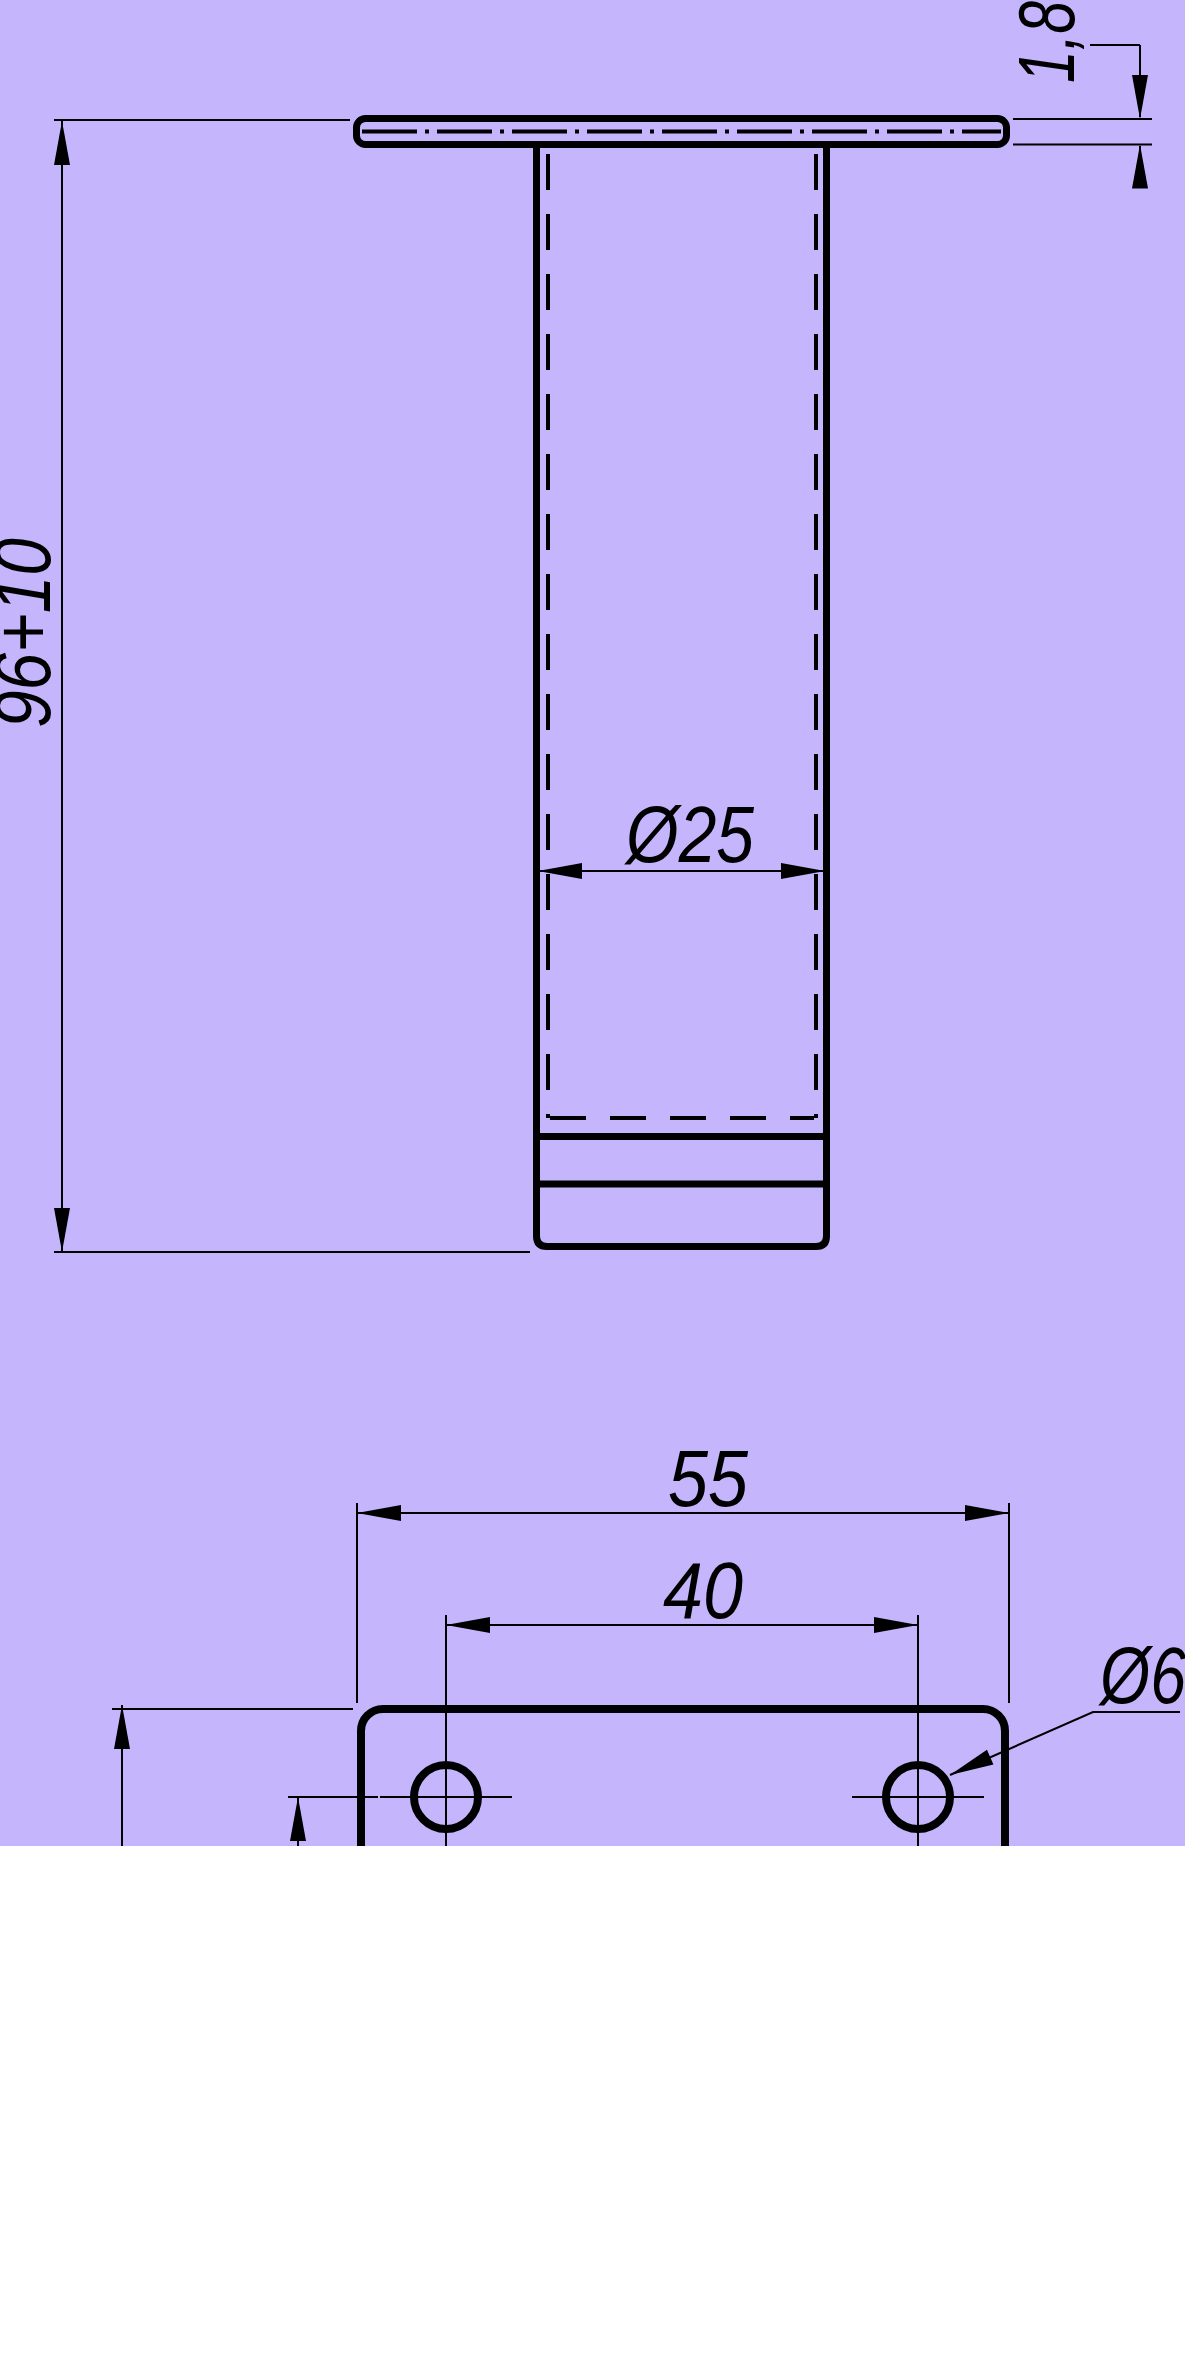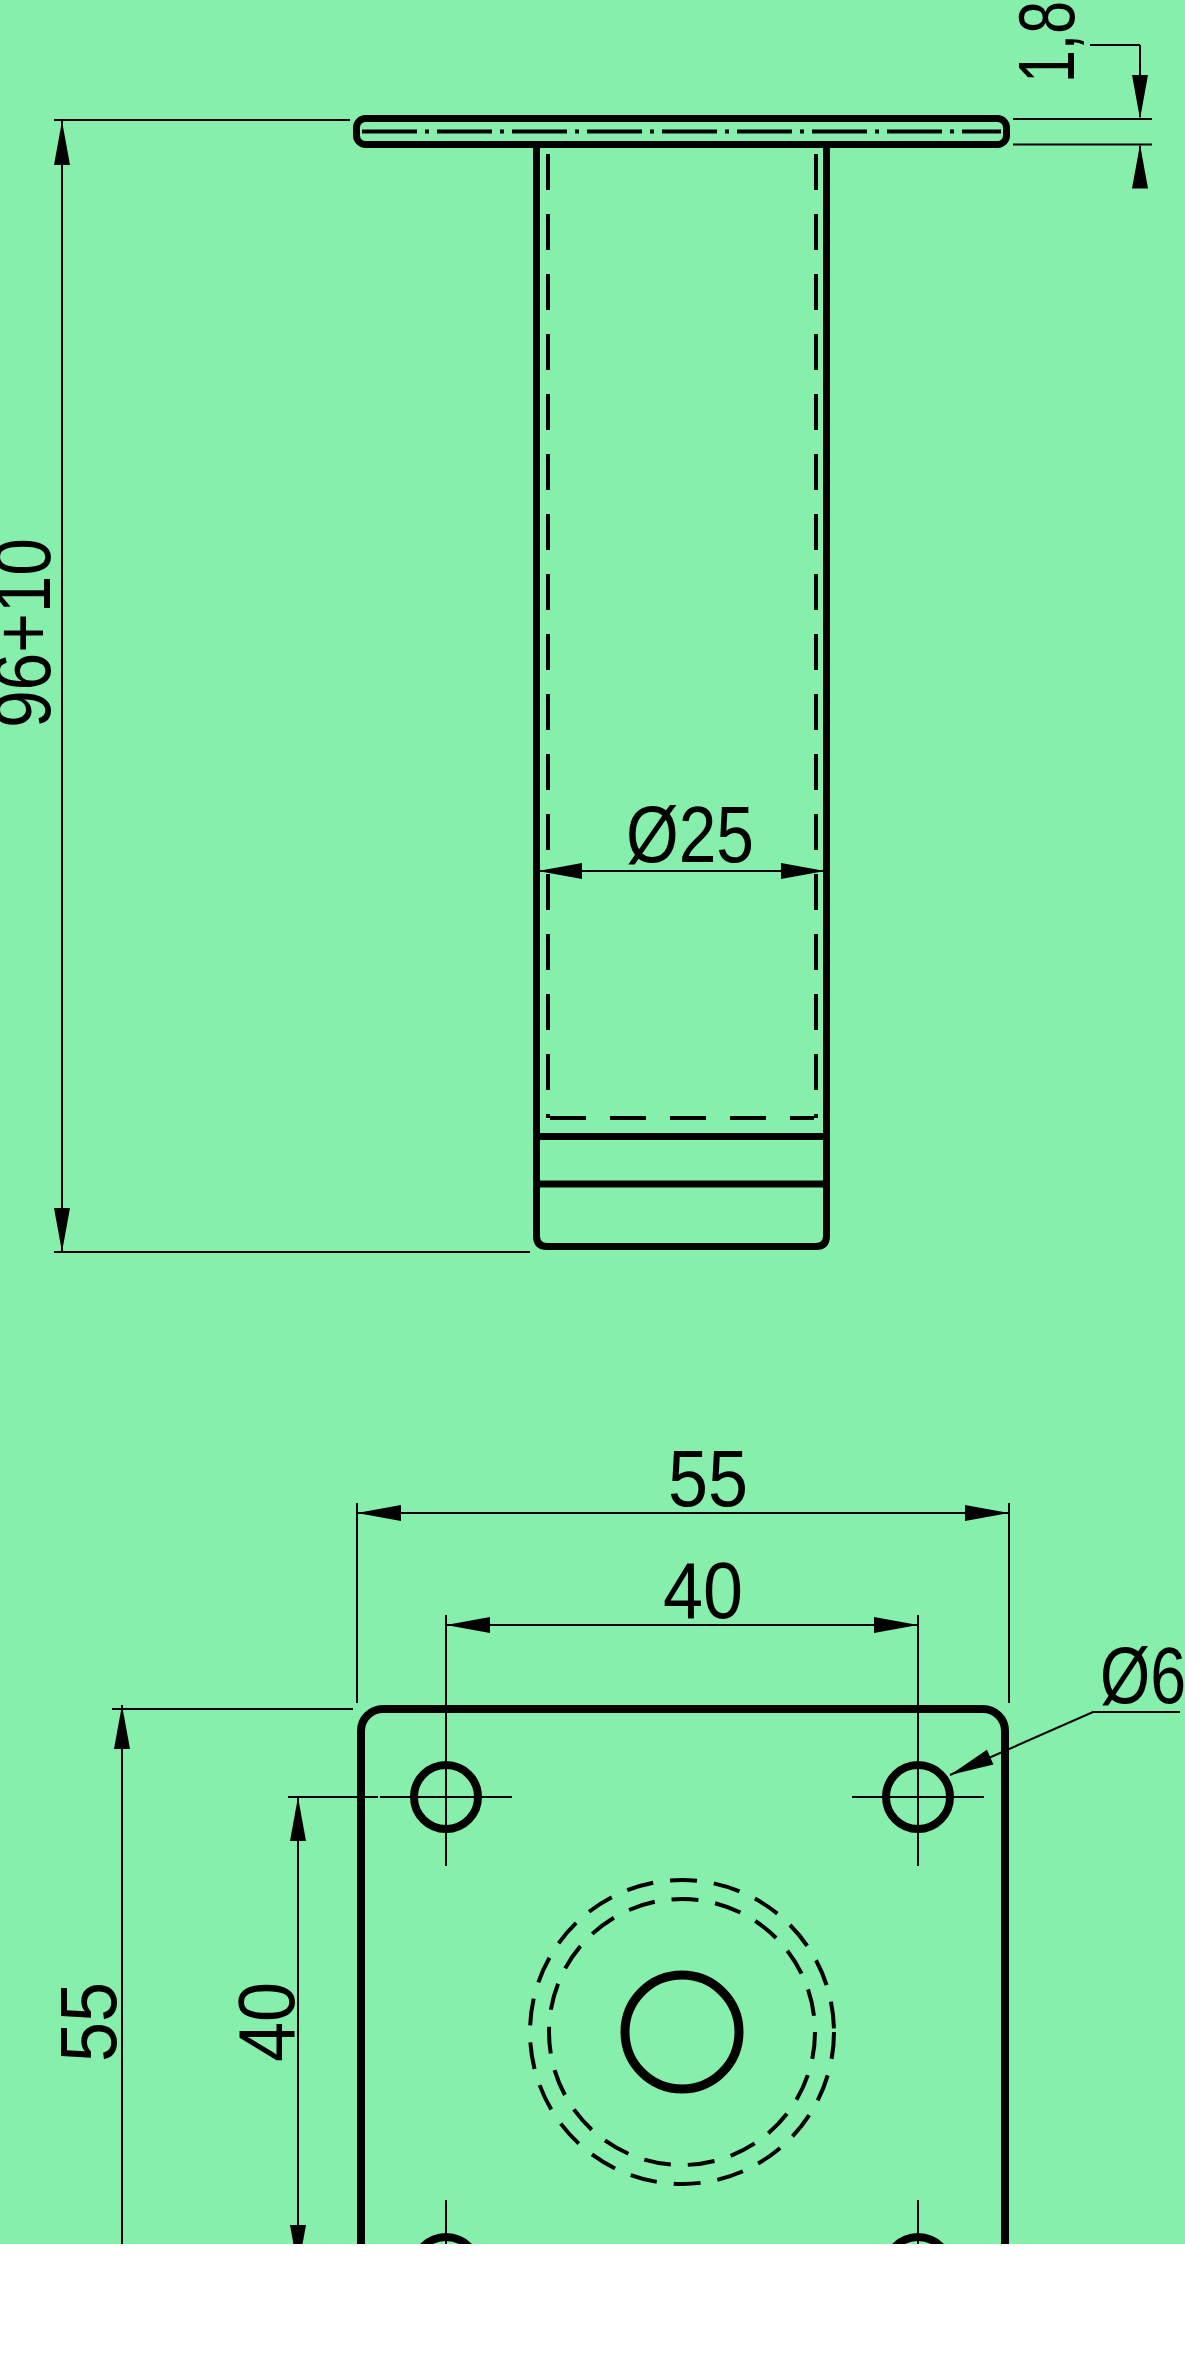--- a/index.html
+++ b/index.html
@@ -1,16 +1,16 @@
 <!DOCTYPE html>
 <html><head>
 <meta charset="utf-8">
 <style>
   html,body{margin:0;padding:0;background:#fff;}
-  .stage{position:relative;width:1185px;height:2244px;background:#86efac;overflow:hidden;}
+  .stage{position:relative;width:1185px;height:1846px;background:#c4b5fd;overflow:hidden;font-style:italic;}
   svg{display:block;}
   text{font-family:"Liberation Sans","DejaVu Sans",sans-serif;font-size:79px;fill:#000;}
   .thick{stroke:#000;stroke-width:7;fill:none;}
   .thick8{stroke:#000;stroke-width:8;fill:none;}
   .thick9{stroke:#000;stroke-width:9;fill:none;}
   .thin{stroke:#000;stroke-width:2;fill:none;}
   .dashline{stroke:#000;stroke-width:4;fill:none;stroke-dasharray:36 24;}
   .dashdot{stroke:#000;stroke-width:4;fill:none;stroke-dasharray:55 8 4 8;}
   .dashcirc{stroke:#000;stroke-width:4;fill:none;stroke-dasharray:27 17;}
   .arrow{fill:#000;stroke:none;}

